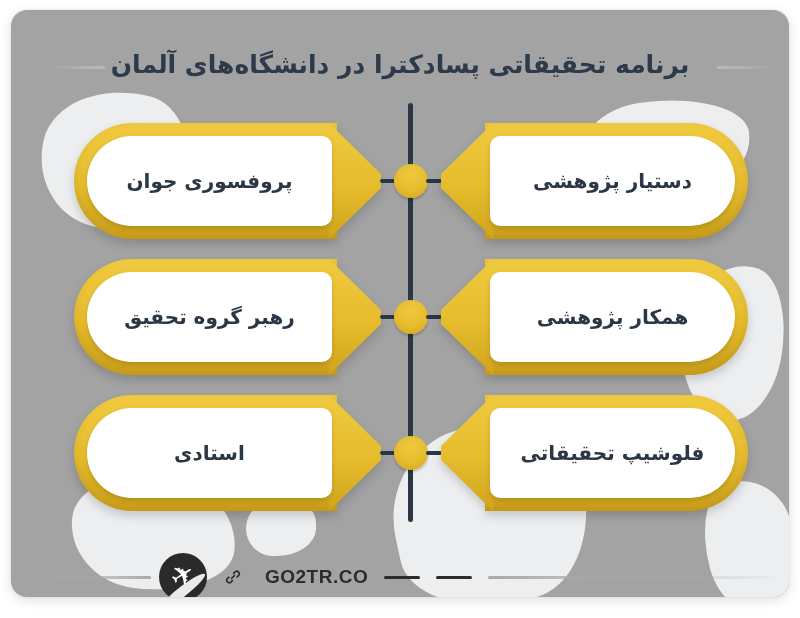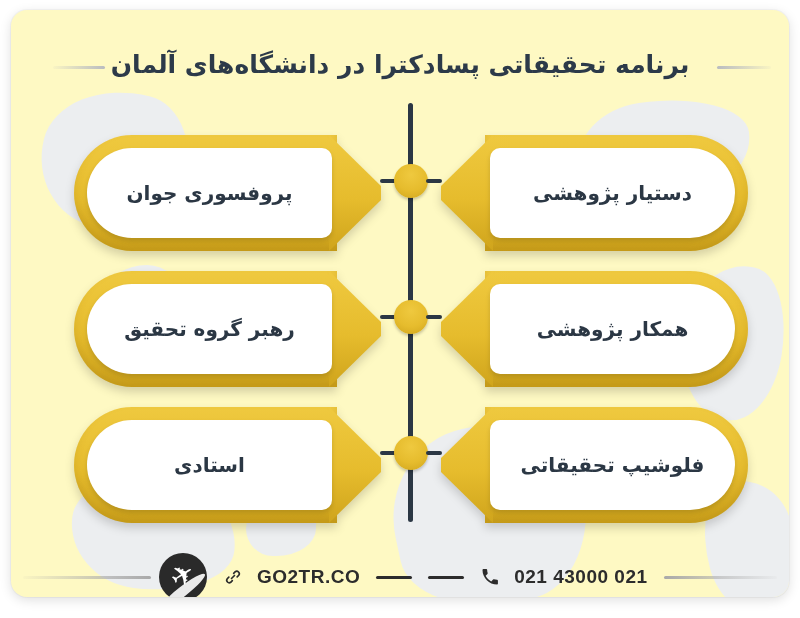--- a/index.html
+++ b/index.html
@@ -8,21 +8,21 @@
     --yellow-dk:#CFA41C;
     --navy:#2B3744;
     --ink:#2C2C2C;
     --map:#ECEEF0;
   }
   *{margin:0;padding:0;box-sizing:border-box;}
   html,body{width:800px;height:618px;background:#ffffff;overflow:hidden;
     font-family:"DejaVu Sans","Liberation Sans",sans-serif;}
   .card{
     position:absolute;left:11px;top:10px;width:778px;height:587px;
-    background:#fef9c3;border-radius:16px;
+    background:#a3a3a3;border-radius:16px;
     box-shadow:0 3px 12px rgba(0,0,0,.13), 0 0 0 1px rgba(0,0,0,.03);
     overflow:hidden;
   }
   
   .blob{position:absolute;background:var(--map);z-index:0;}
   .b1{left:30px;top:80px;width:150px;height:140px;border-radius:62% 38% 55% 45%/48% 60% 40% 52%;transform:rotate(14deg);}
   .b2{left:95px;top:255px;width:75px;height:60px;border-radius:55% 45% 60% 40%/50% 55% 45% 50%;}
   .b3{left:565px;top:90px;width:175px;height:105px;border-radius:40% 60% 52% 48%/55% 42% 58% 45%;transform:rotate(-8deg);}
   .b4{left:672px;top:255px;width:100px;height:155px;border-radius:58% 42% 45% 55%/45% 55% 48% 52%;transform:rotate(9deg);}
   .b5{left:382px;top:415px;width:195px;height:180px;border-radius:48% 52% 40% 60%/55% 45% 62% 38%;transform:rotate(-12deg);}
@@ -47,21 +47,21 @@
 
   .connector{position:absolute;top:56px;width:16px;height:4px;background:var(--navy);border-radius:2px;}
   .conn-left{left:369px;} .conn-right{left:415px;}
   .node{
     position:absolute;left:383px;top:41px;width:34px;height:34px;border-radius:50%;
     background:radial-gradient(circle at 50% 32%,var(--yellow-hi) 0%,var(--yellow) 55%,var(--yellow-dk) 100%);
     box-shadow:0 2px 3px rgba(0,0,0,.22);
   }
 
   
-  .pill{position:absolute;top:12px;width:307px;height:116px;filter:drop-shadow(0 5px 5px rgba(0,0,0,.16));}
+  .pill{position:absolute;top:0;width:307px;height:116px;filter:drop-shadow(0 5px 5px rgba(0,0,0,.16));}
   .pill-left{left:63px;} .pill-right{left:430px;}
   .cap{position:absolute;top:0;width:263px;height:116px;
        background:linear-gradient(180deg,var(--yellow-hi) 0%,var(--yellow) 55%,var(--yellow-dk) 100%);}
   .pill-left  .cap{left:0;border-radius:58px 0 0 58px;box-shadow:inset 0 -6px 8px rgba(140,100,10,.18);}
   .pill-right .cap{left:44px;border-radius:0 58px 58px 0;box-shadow:inset 0 -6px 8px rgba(140,100,10,.18);}
   .tip{position:absolute;top:0;width:52px;height:116px;
        background:linear-gradient(180deg,var(--yellow-hi) 0%,var(--yellow) 55%,var(--yellow-dk) 100%);}
   .pill-left  .tip{left:255px;clip-path:polygon(0 0,100% 44%,100% 56%,0 100%);}
   .pill-right .tip{left:0;clip-path:polygon(100% 0,0 44%,0 56%,100% 100%);}
   .inner{
@@ -77,21 +77,21 @@
   .footer{position:absolute;left:12px;right:12px;top:543px;height:48px;
           display:flex;align-items:center;z-index:2;}
   .f-line{height:3px;border-radius:2px;}
   .f-line-left{width:128px;background:linear-gradient(to left,#a9a9a9,rgba(169,169,169,.05));}
   .f-line-right{flex:1;margin-left:16px;background:linear-gradient(to right,#a9a9a9,rgba(169,169,169,.05));}
   .logo{width:48px;height:48px;border-radius:50%;background:#2A2A2A;margin-left:8px;
         display:flex;align-items:center;justify-content:center;position:relative;overflow:hidden;}
   .logo .plane{color:#fff;font-size:28px;transform:rotate(-32deg) translate(1px,-1px);line-height:1;}
   .logo .swoosh{position:absolute;left:-6px;bottom:4px;width:58px;height:10px;background:#fff;
         transform:rotate(-38deg);border-radius:50%;opacity:.9;}
-  .f-item{display:flex;align-items:center;gap:14px;margin-left:16px;}
+  .f-item{display:flex;align-items:center;gap:22px;margin-left:16px;}
   .f-text{font-family:"Liberation Sans","DejaVu Sans",sans-serif;font-weight:bold;
           font-size:19px;color:var(--ink);letter-spacing:.5px;white-space:nowrap;}
   .f-dash{width:36px;height:3px;background:var(--ink);border-radius:2px;margin-left:16px;}
   .f-icon{display:flex;align-items:center;}
 </style>
 </head>
 <body>
 
 <div class="card">
 
@@ -181,24 +181,16 @@
         <svg width="20" height="20" viewBox="0 0 24 24" fill="none">
           <path d="M10.2 13.8l3.6-3.6" stroke="#2C2C2C" stroke-width="2" stroke-linecap="round"></path>
           <path d="M12.8 7.6l1.9-1.9a3 3 0 0 1 4.2 4.2l-1.9 1.9" stroke="#2C2C2C" stroke-width="2" stroke-linecap="round"></path>
           <path d="M11.2 16.4l-1.9 1.9a3 3 0 0 1-4.2-4.2l1.9-1.9" stroke="#2C2C2C" stroke-width="2" stroke-linecap="round"></path>
         </svg>
       </span>
       <span class="f-text">GO2TR.CO</span>
     </div>
     <div class="f-dash"></div>
     <div class="f-dash"></div>
-    <div class="f-item">
-      <span class="f-icon">
-        <svg width="20" height="20" viewBox="0 0 24 24">
-          <path d="M6.8 10.6c1.5 2.9 3.8 5.2 6.7 6.7l2.2-2.2c.3-.3.7-.4 1.1-.3 1.2.4 2.4.6 3.7.6.6 0 1 .5 1 1V20c0 .6-.4 1-1 1C11 21 3 13 3 3.5c0-.6.5-1 1-1h3.6c.6 0 1 .4 1 1 0 1.3.2 2.5.6 3.7.1.4 0 .8-.3 1.1l-2.1 2.3z" fill="#2C2C2C"></path>
-        </svg>
-      </span>
-      <span class="f-text">021 43000 021</span>
-    </div>
     <div class="f-line f-line-right"></div>
   </div>
 
 </div>
 
 </body></html>

